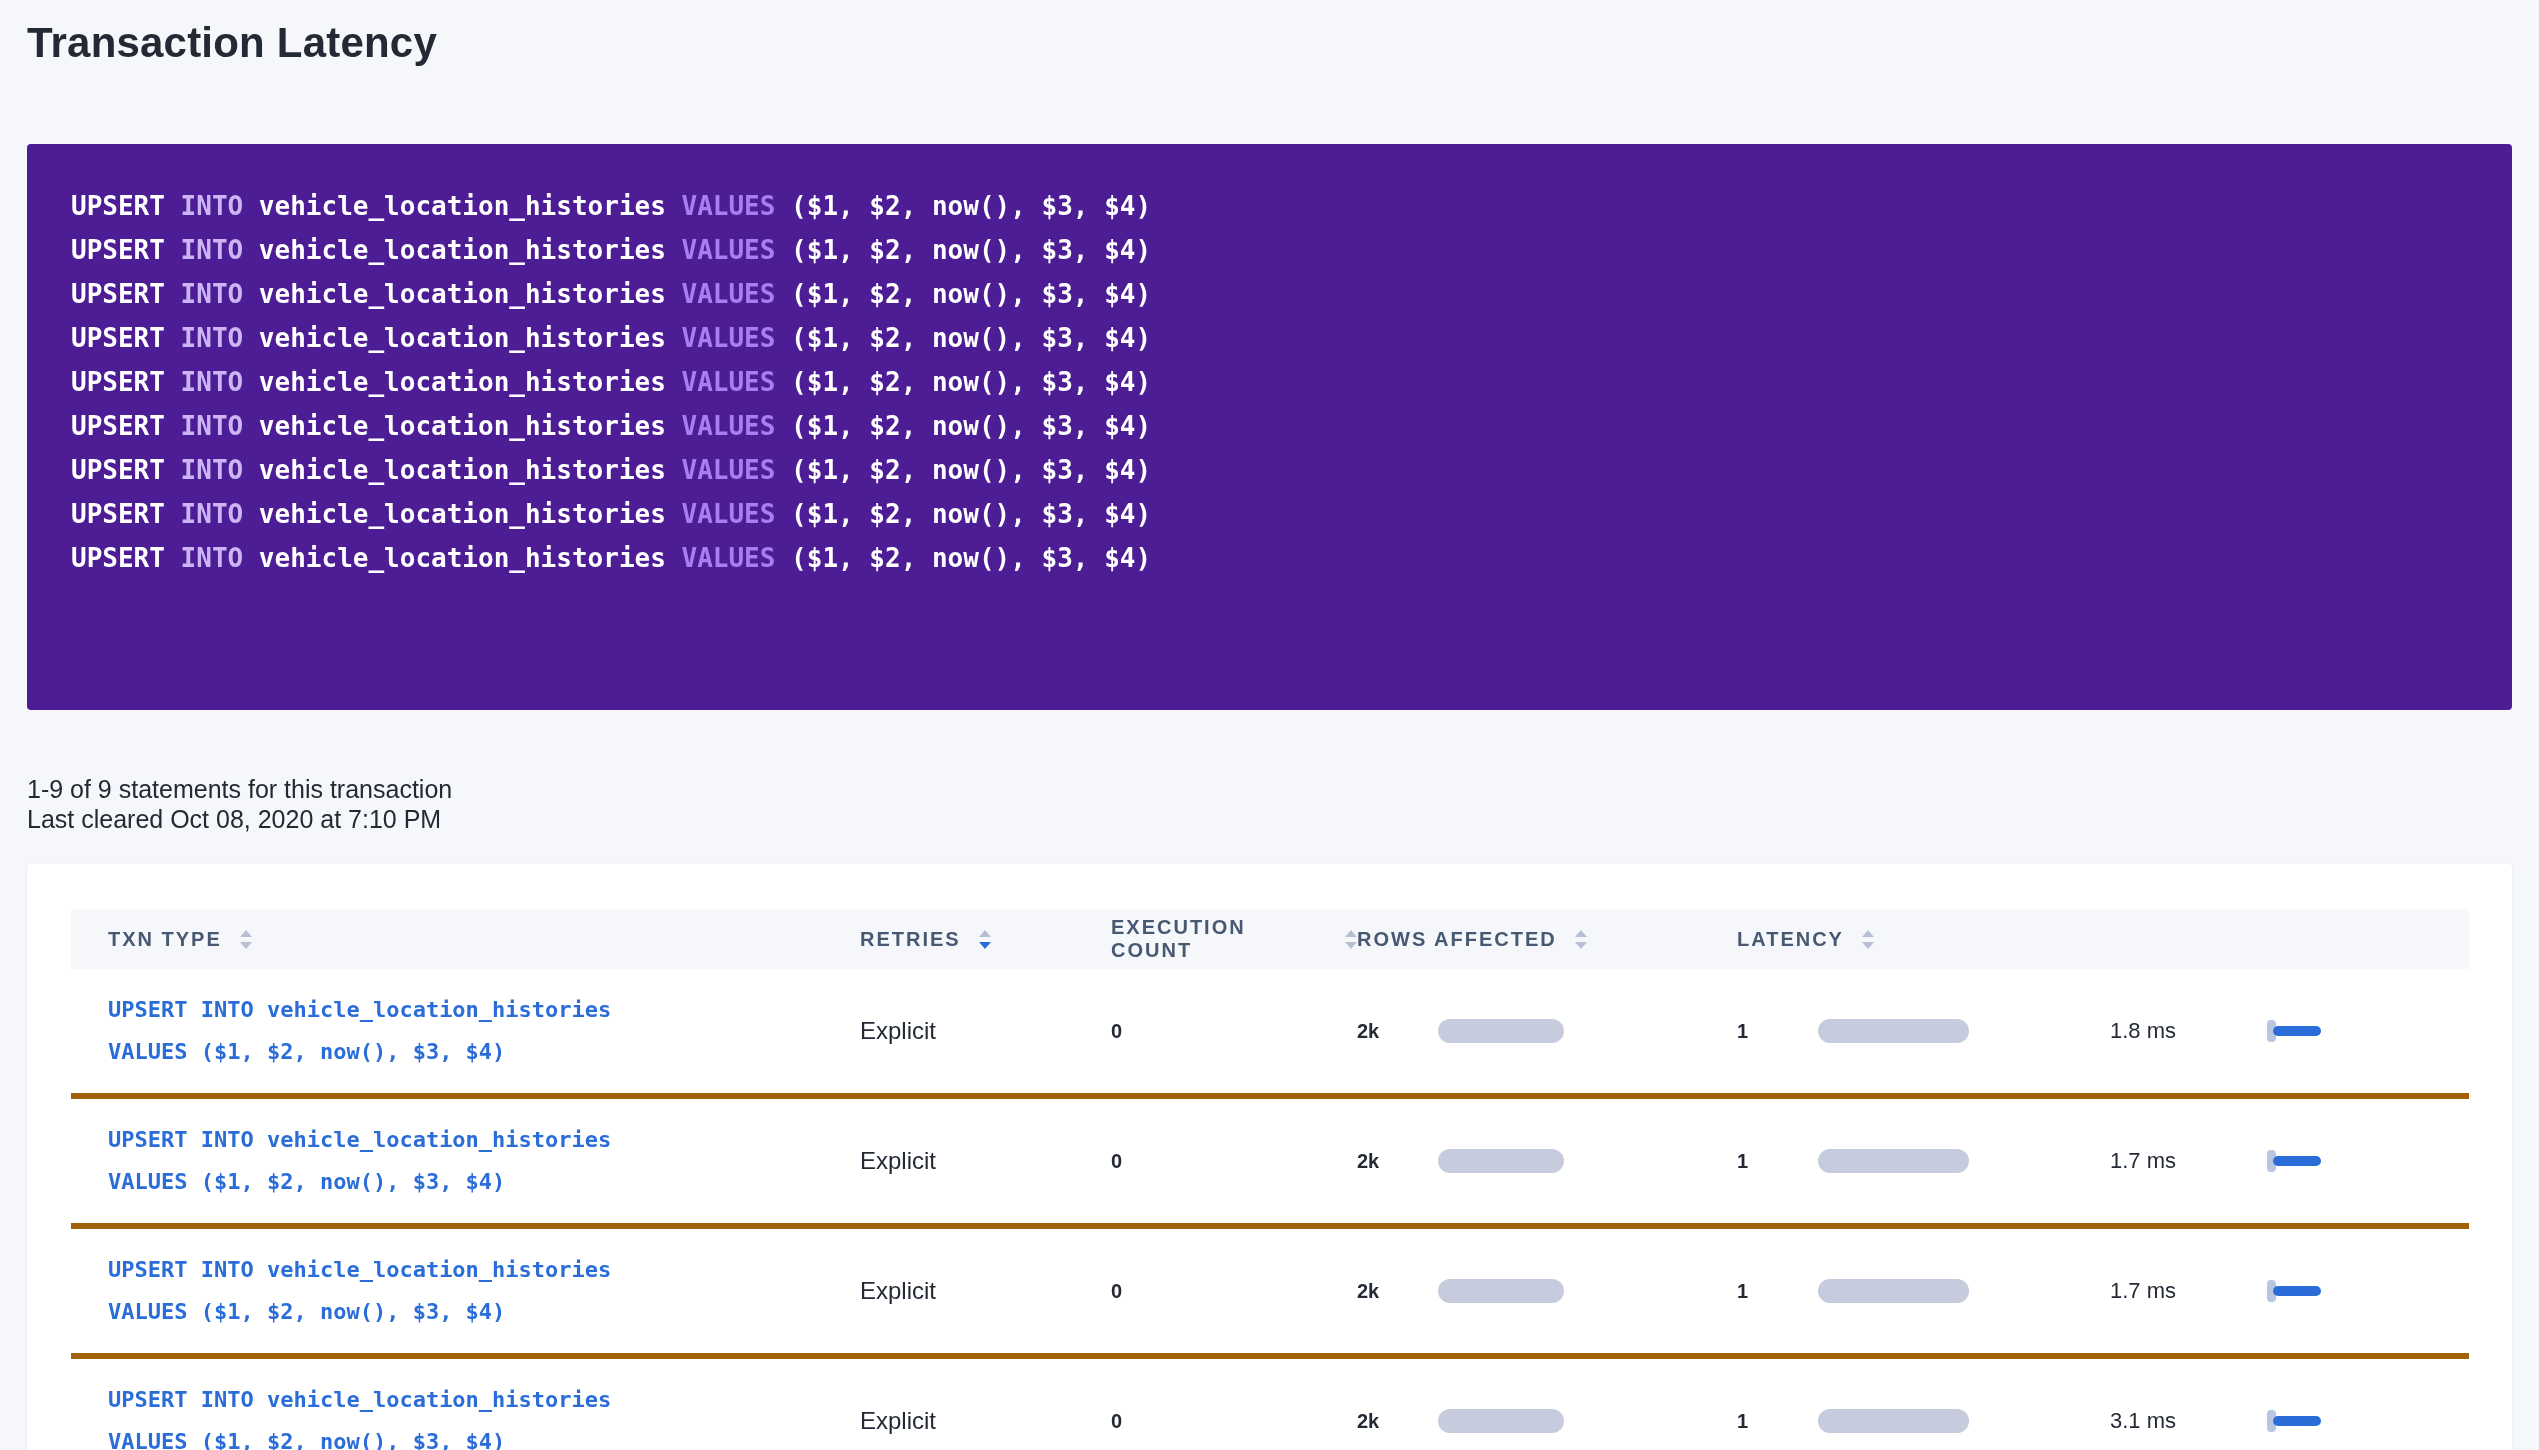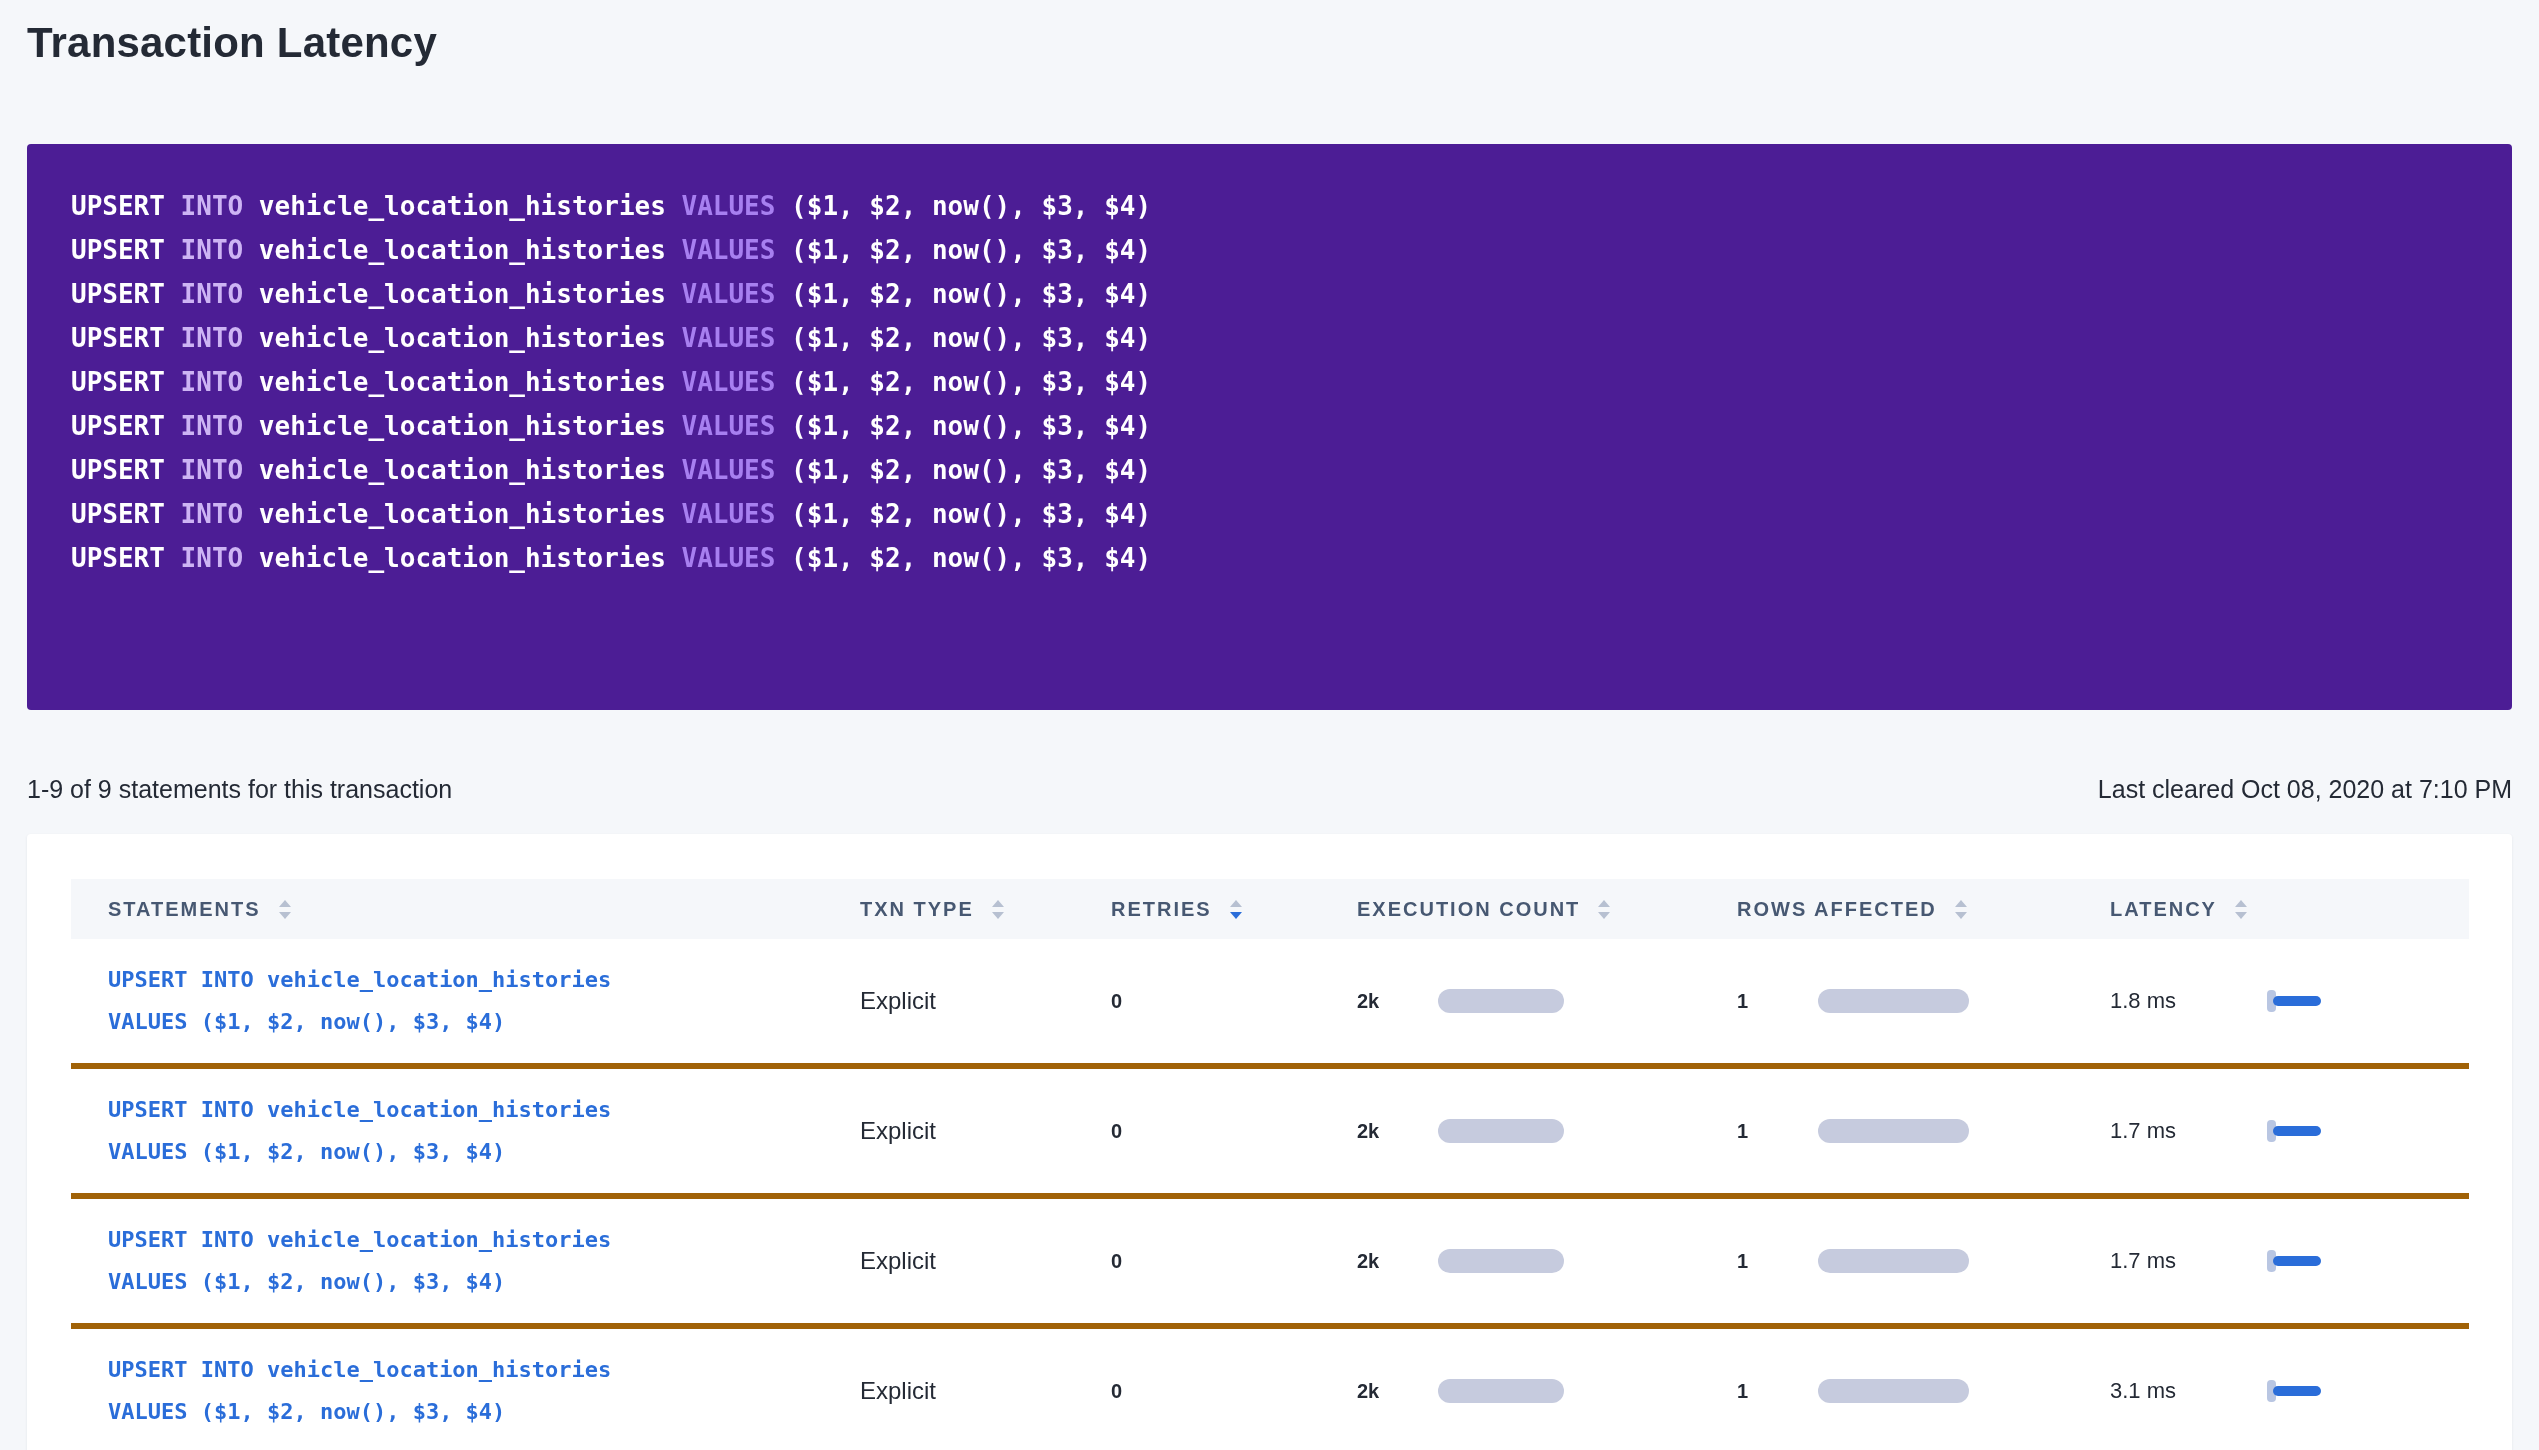--- a/index.html
+++ b/index.html
@@ -50,20 +50,21 @@
 
   
   .summary-row {
     display: flex;
     justify-content: space-between;
     align-items: baseline;
     margin-top: 64px;
     font-size: 25px;
     line-height: 30px;
     color: #242a35;
+    flex-direction: column;
   }
 
   
   .card {
     margin-top: 30px;
     background: #ffffff;
     border-radius: 4px;
     box-shadow: 0 1px 3px rgba(24, 42, 66, 0.08);
     padding: 45px 43px 40px 44px;
   }
@@ -150,27 +151,20 @@
     </section>
 
   <div class="summary-row">
     <span class="summary-left">1-9 of 9 statements for this transaction</span>
     <span class="summary-right">Last cleared Oct 08, 2020 at 7:10 PM</span>
   </div>
 
   <section class="card">
     <div class="thead grid-cols">
         <div class="th">
-          <span class="th-label">Statements</span>
-          <span class="sort">
-            <span class="tri up"></span>
-            <span class="tri down"></span>
-          </span>
-        </div>
-        <div class="th">
           <span class="th-label">Txn Type</span>
           <span class="sort">
             <span class="tri up"></span>
             <span class="tri down"></span>
           </span>
         </div>
         <div class="th">
           <span class="th-label">Retries</span>
           <span class="sort">
             <span class="tri up"></span>

